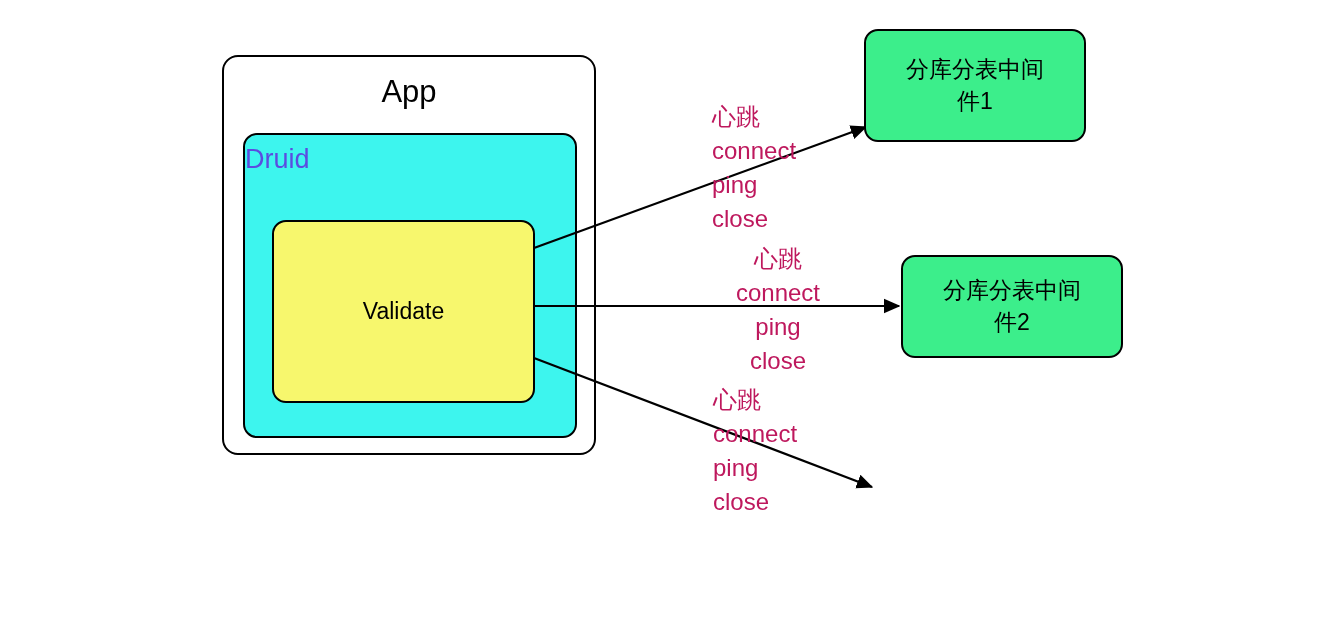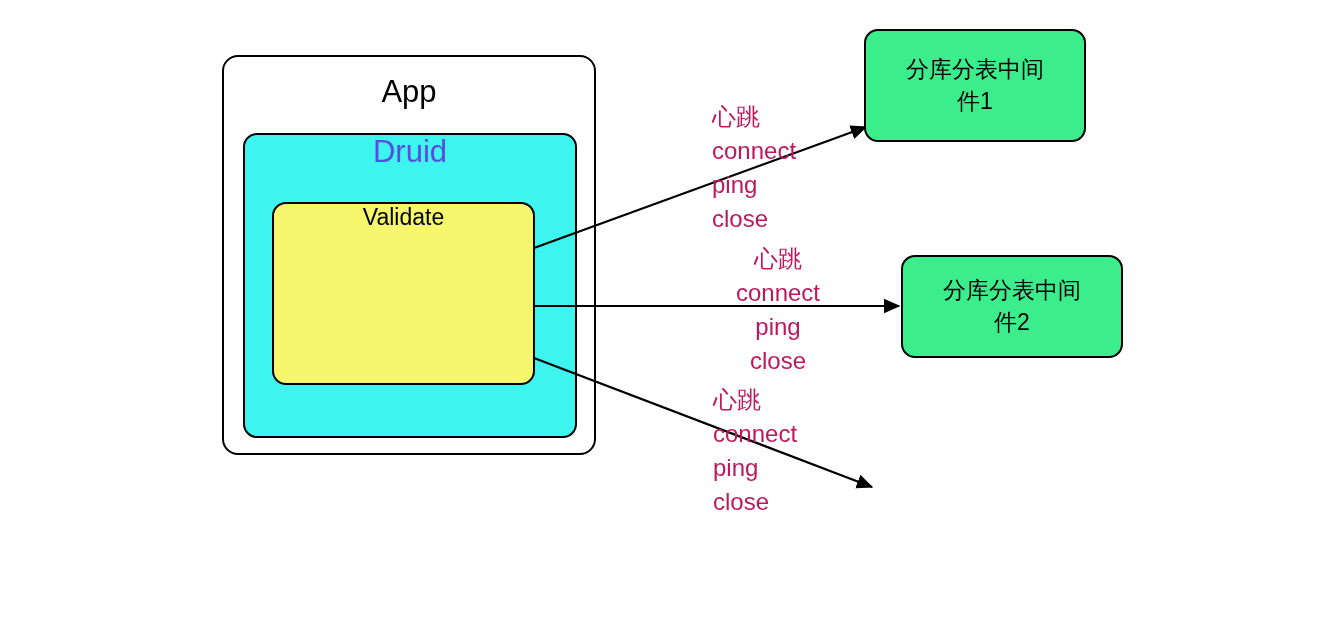--- a/index.html
+++ b/index.html
@@ -56,41 +56,41 @@
     height: 305px;
     background: #3df5ee;
     border: 2px solid #000000;
     border-radius: 14px;
     box-sizing: border-box;
     z-index: 3;
   }
   .druid-title {
     position: absolute;
     left: 0;
-    top: 0;
+    top: 10px;
     width: 100%;
-    text-align: center;
-    font-size: 31px;
+    font-size: 27px;
     color: #5b4ce0;
     line-height: 1.1;
   }
 
   
   .validate-box {
     position: absolute;
     left: 272px;
-    top: 202px;
+    top: 220px;
     width: 263px;
     height: 183px;
     background: #f7f76d;
     border: 2px solid #000000;
     border-radius: 14px;
     box-sizing: border-box;
     z-index: 4;
     display: flex;
+    align-items: center;
     justify-content: center;
   }
   .validate-label {
     font-size: 23px;
     color: #000000;
   }
 
   
   .mw-box {
     position: absolute;

